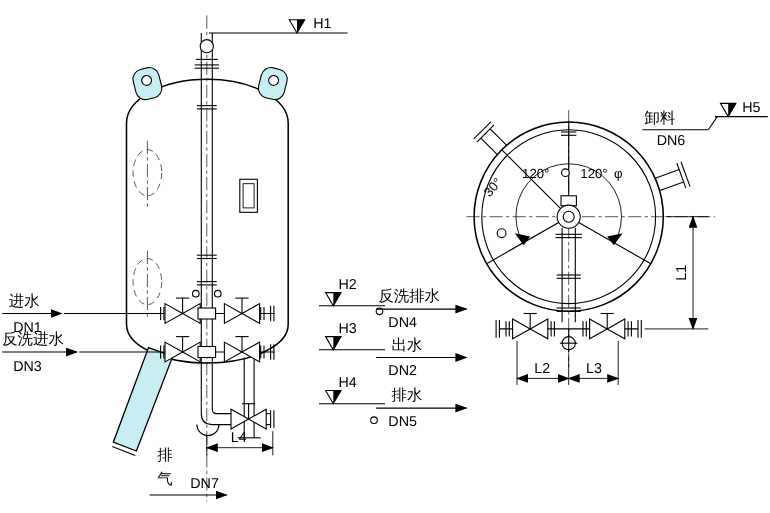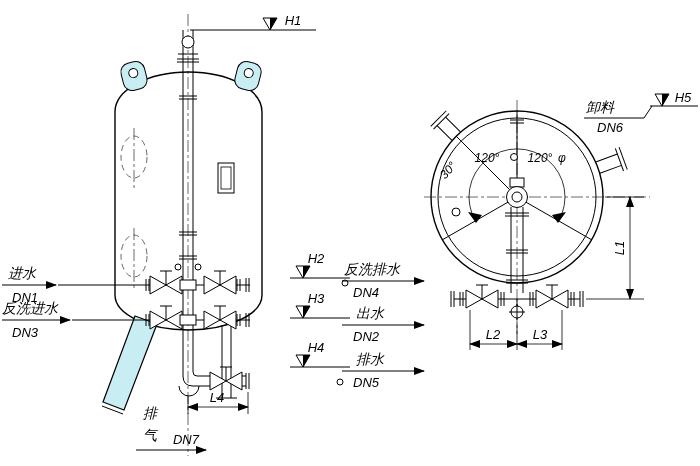--- a/index.html
+++ b/index.html
@@ -1,17 +1,17 @@
 <!DOCTYPE html>
 <html><head>
 <meta charset="utf-8">
 <style>
   html,body{margin:0;padding:0;background:#fff;}
   .stage{position:relative;width:700px;height:466px;background:#fff;overflow:hidden;
-         font-family:"Liberation Sans",sans-serif;font-style:italic;}
+         font-family:"Liberation Sans",sans-serif;}
   svg{display:block;}
   .ln{fill:none;stroke:#000;stroke-width:1;}
   .lnT{fill:none;stroke:#000;stroke-width:1.4;}
   .thin{fill:none;stroke:#000;stroke-width:0.8;}
   .dash{fill:none;stroke:#444;stroke-width:0.8;stroke-dasharray:12 3 3 3;}
   .dsh2{fill:none;stroke:#444;stroke-width:0.8;stroke-dasharray:6 4;}
   .wht{fill:#fff;stroke:#000;stroke-width:1;}
   .txt{font-family:"Liberation Sans",sans-serif;font-size:13px;fill:#000;}
   .cjk{font-family:"Liberation Sans",sans-serif;font-size:14px;fill:#000;}
   .sm{font-size:12px;}

